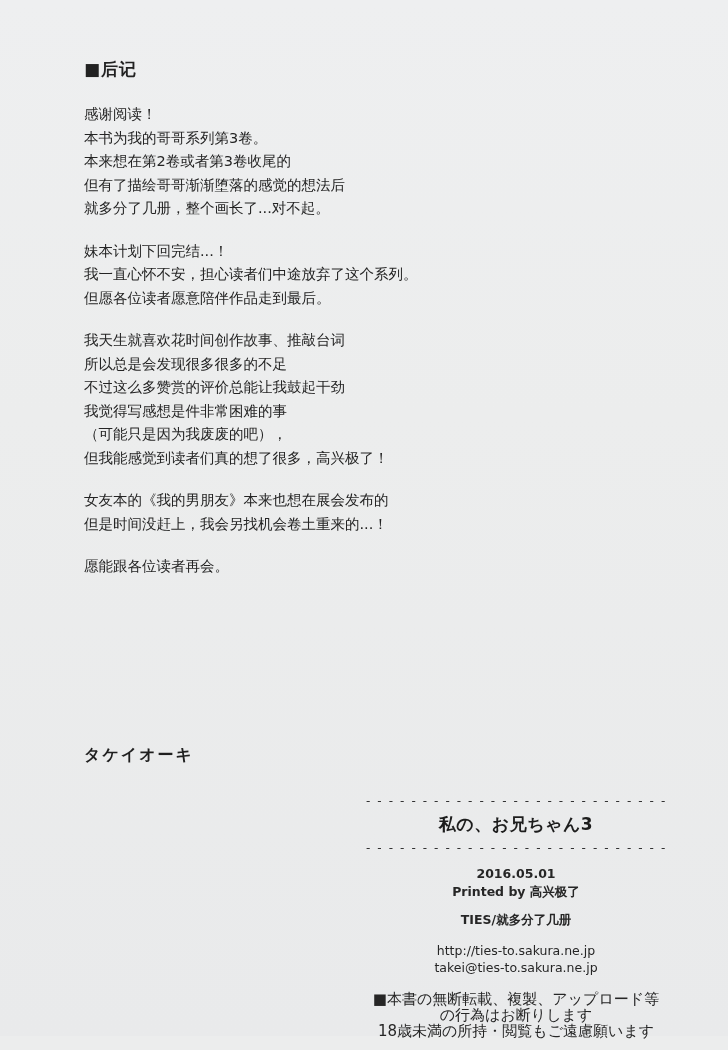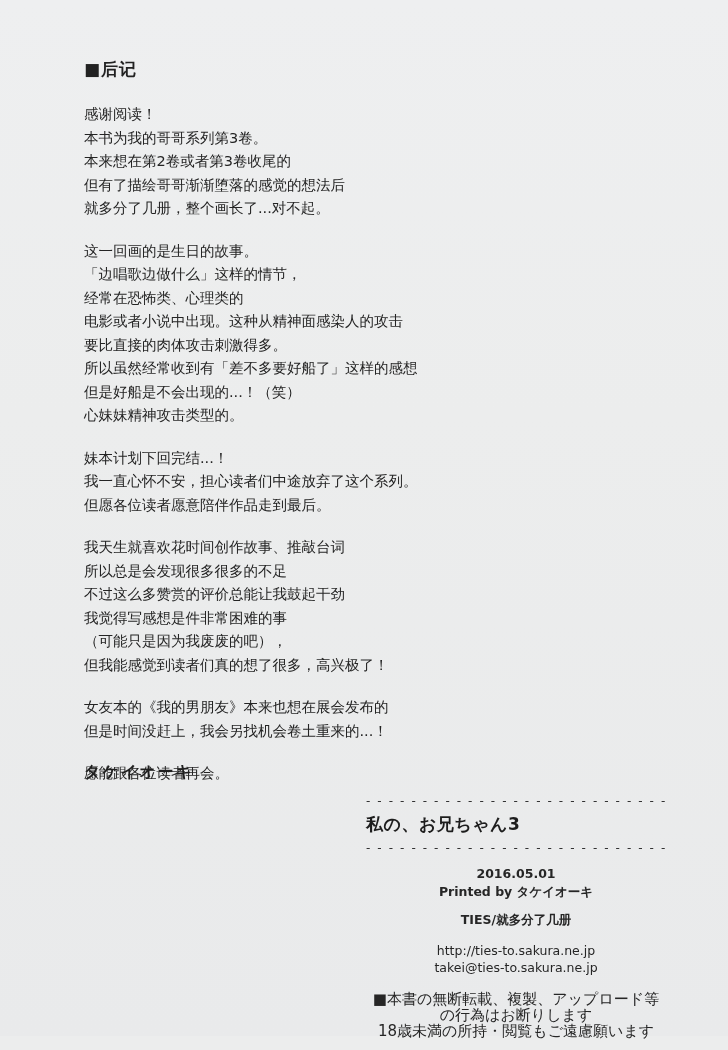--- a/index.html
+++ b/index.html
@@ -42,21 +42,21 @@
   }
   .body-text p {
     margin: 0 0 19px 0;
   }
   .body-text p:last-child {
     margin-bottom: 2px;
   }
   .signature {
     position: absolute;
     left: 84px;
-    top: 762px;
+    top: 745px;
     font-size: 16px;
     font-weight: bold;
     letter-spacing: 2px;
     color: #1f1f1f;
   }
   .colophon {
     position: absolute;
     left: 366px;
     top: 795px;
     width: 300px;
@@ -64,21 +64,21 @@
   .dash-rule {
     font-size: 12px;
     letter-spacing: 1.6px;
     color: #333;
     line-height: 12px;
     height: 13px;
     overflow: hidden;
     white-space: nowrap;
   }
   .colophon-title {
-    text-align: left;
+    text-align: center;
     font-size: 17px;
     font-weight: bold;
     color: #1d1d1d;
     margin: 5px 0 6px 0;
     letter-spacing: 0.5px;
   }
   .colophon-block {
     margin-top: 10px;
     font-size: 12.5px;
     line-height: 18px;
@@ -105,37 +105,36 @@
 </style>
 </head>
 <body>
 
 <div class="page">
 
   <div class="afterword-title">■后记</div>
 
   <div class="body-text">
     <p>感谢阅读！<br>本书为我的哥哥系列第3卷。<br>本来想在第2卷或者第3卷收尾的<br>但有了描绘哥哥渐渐堕落的感觉的想法后<br>就多分了几册，整个画长了...对不起。</p>
-    <p>这一回画的是生日的故事。<br>「边唱歌边做什么」这样的情节，<br>经常在恐怖类、心理类的<br>电影或者小说中出现。这种从精神面感染人的攻击<br>要比直接的肉体攻击刺激得多。<br>所以虽然经常收到有「差不多要好船了」这样的感想<br>但是好船是不会出现的...！（笑）<br>心妹妹精神攻击类型的。</p>
     <p>妹本计划下回完结...！<br>我一直心怀不安，担心读者们中途放弃了这个系列。<br>但愿各位读者愿意陪伴作品走到最后。</p>
     <p>我天生就喜欢花时间创作故事、推敲台词<br>所以总是会发现很多很多的不足<br>不过这么多赞赏的评价总能让我鼓起干劲<br>我觉得写感想是件非常困难的事<br>（可能只是因为我废废的吧），<br>但我能感觉到读者们真的想了很多，高兴极了！</p>
     <p>女友本的《我的男朋友》本来也想在展会发布的<br>但是时间没赶上，我会另找机会卷土重来的...！</p>
     <p>愿能跟各位读者再会。</p>
   </div>
 
   <div class="signature">タケイオーキ</div>
 
   <div class="colophon">
     <div class="dash-rule">- - - - - - - - - - - - - - - - - - - - - - - - - - - - - - - - -</div>
     <div class="colophon-title">私の、お兄ちゃん3</div>
     <div class="dash-rule">- - - - - - - - - - - - - - - - - - - - - - - - - - - - - - - - -</div>
 
     <div class="colophon-block">
       <span class="line">2016.05.01</span>
-      <span class="line">Printed by タケイオーキ</span>
+      <span class="line">Printed by 高兴极了</span>
     </div>
 
     <div class="colophon-block">
       <span class="line">TIES/就多分了几册</span>
     </div>
 
     <div class="colophon-block links">
       <span class="line">http://ties-to.sakura.ne.jp</span>
       <span class="line">takei@ties-to.sakura.ne.jp</span>
     </div>

